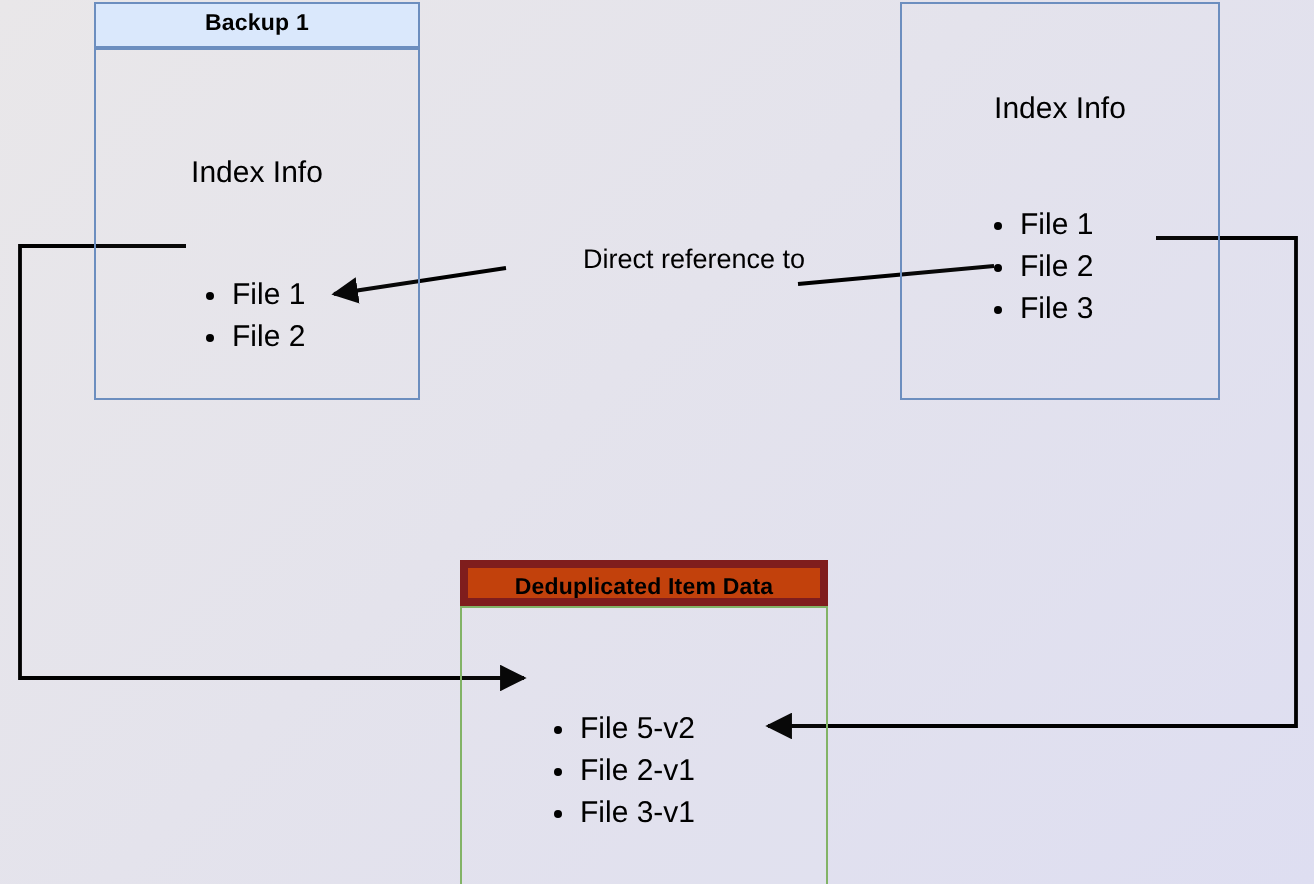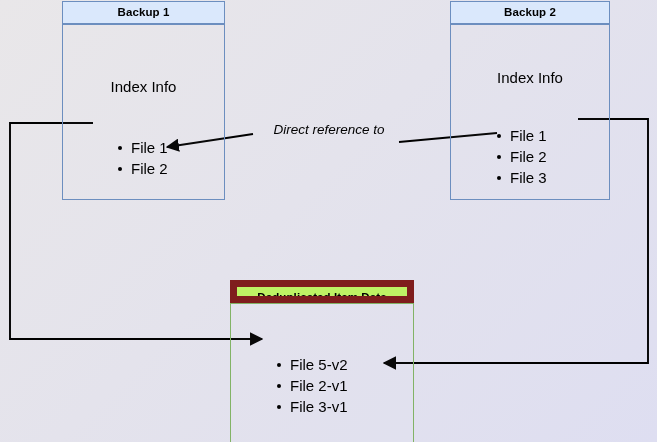--- a/index.html
+++ b/index.html
@@ -59,30 +59,30 @@
     border: 1px solid #6c8ebf;
   }
   .node.blue .node-body {
     background: rgba(255,255,255,0.03);
     border: 1px solid #6c8ebf;
     border-top: 1px solid #6c8ebf;
   }
 
   
   .node.green .node-header {
-    background: #bef264;
-    border: 7px solid #7f1d1d;
+    background: #c2410c;
+    border: 4px solid #7f1d1d;
   }
   .node.green .node-body {
     background: rgba(255,255,255,0.03);
     border: 1px solid #82b366;
   }
 
   
-  #node-backup-1 { left: 47px;  top: 1px;   width: 163px; height: 199px; margin-left: 15px; }
+  #node-backup-1 { left: 47px;  top: 1px;   width: 163px; height: 199px; }
   #node-backup-2 { left: 450px; top: 1px;   width: 160px; height: 199px; }
   #node-dedup    { left: 230px; top: 280px; width: 184px; height: 165px; }
 
   
   .index-label {
     position: absolute;
     left: 0;
     right: 0;
     text-align: center;
     font-size: 15px;
@@ -116,28 +116,27 @@
     border-radius: 50%;
     background: #000;
   }
   #node-backup-1 ul.file-list { left: 53px; top: 112px; }
   #node-backup-2 ul.file-list { left: 44px; top: 100px; }
   #node-dedup    ul.file-list { left: 44px; top: 50px; }
 
   
   #annotation-direct-reference {
     position: absolute;
-    left: 249px;
+    left: 267px;
     top: 122px;
     width: 160px;
     text-align: center;
     font-size: 13.5px;
     line-height: 16px;
     color: #000;
-    font-style: italic;
   }
   #annotation-direct-reference .ann-line { display: block; white-space: nowrap; }
 </style>
 </head>
 <body>
 
 <div id="canvas">
 
   <svg id="wires" viewBox="0 0 657 442" width="657" height="442">
     <defs>
@@ -159,21 +158,20 @@
     <div class="node-body">
       <div class="index-label">Index Info</div>
       <ul class="file-list">
         <li>File 1</li>
         <li>File 2</li>
       </ul>
     </div>
   </div>
 
   <div class="node blue" id="node-backup-2">
-    <div class="node-header">Backup 2</div>
     <div class="node-body">
       <div class="index-label">Index Info</div>
       <ul class="file-list">
         <li>File 1</li>
         <li>File 2</li>
         <li>File 3</li>
       </ul>
     </div>
   </div>
 

